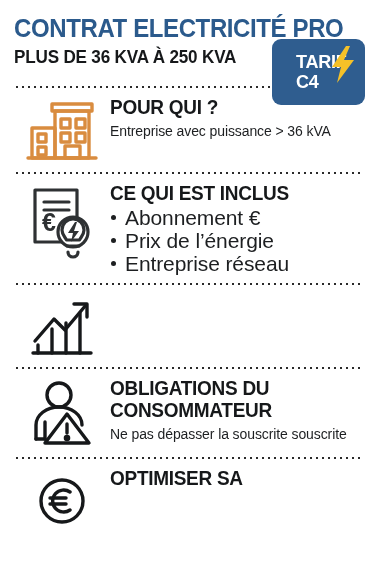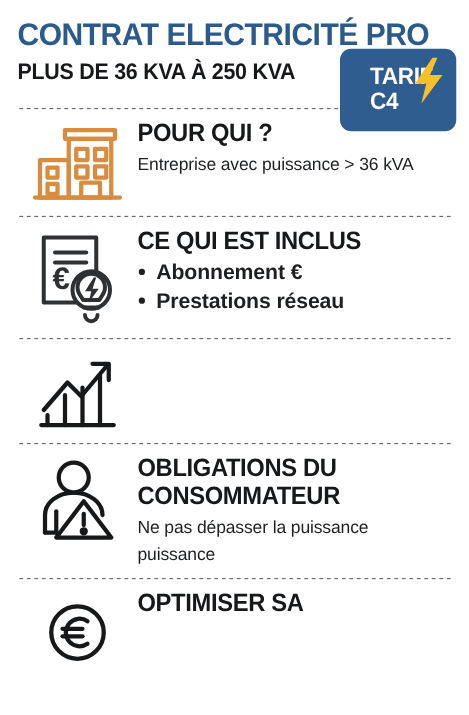--- a/index.html
+++ b/index.html
@@ -111,27 +111,26 @@
     line-height: 22px;
     color: #1d1f21;
     letter-spacing: -0.1px;
   }
   ul.bullets {
     margin: 2px 0 0 0;
     padding: 0;
     list-style: none;
   }
   ul.bullets li {
-    font-size: 17px;
+    font-size: 21px;
     line-height: 23px;
     color: #1d1f21;
     letter-spacing: -0.1px;
     padding-left: 15px;
     position: relative;
-    font-weight: bold;
   }
   ul.bullets li::before {
     content: "";
     position: absolute;
     left: 1px;
     top: 9px;
     width: 5px;
     height: 5px;
     border-radius: 50%;
     background: #1d1f21;
@@ -214,21 +213,22 @@
             <path d="M39 66 a5 5 0 0 0 10 0"></path>
             <polygon points="46,36 39,47 44,47 42,56 50,45 45,45 48,36" fill="#2e3133" stroke="none"></polygon>
           </g>
         </svg>
       </span>
     </div>
     <div class="text-cell">
       <div class="head">CE QUI EST INCLUS</div>
       <ul class="bullets">
         <li>Abonnement €</li>
-        <li>Prestations réseau</li>
+        <li>Prix de l’énergie</li>
+        <li>Entreprise réseau</li>
       </ul>
     </div>
   </div>
 
   <div class="sep"></div>
 
   <div class="row">
     <div class="icon-cell">
       <span>
         <svg width="66" height="62" viewBox="0 0 66 62">
@@ -259,21 +259,21 @@
             <line x1="16" y1="58" x2="16" y2="41"></line>
             <polygon points="38,33 60,62 16,62" fill="#ffffff"></polygon>
             <line x1="38" y1="43" x2="38" y2="52"></line>
             <circle cx="38" cy="57" r="1.6" fill="#16181a"></circle>
           </g>
         </svg>
       </span>
     </div>
     <div class="text-cell">
       <div class="head">OBLIGATIONS DU CONSOMMATEUR</div>
-      <div class="body">Ne pas dépasser la puissance puissance</div>
+      <div class="body">Ne pas dépasser la souscrite souscrite</div>
     </div>
   </div>
 
   <div class="sep"></div>
 
   <div class="row">
     <div class="icon-cell">
       <span>
         <svg width="60" height="60" viewBox="0 0 60 60">
           <g fill="none" stroke="#16181a" stroke-width="3.4" stroke-linecap="round">

